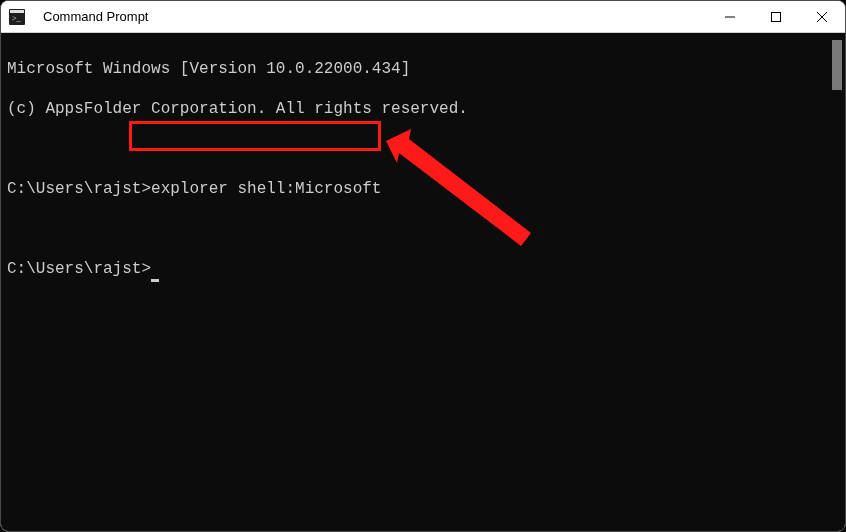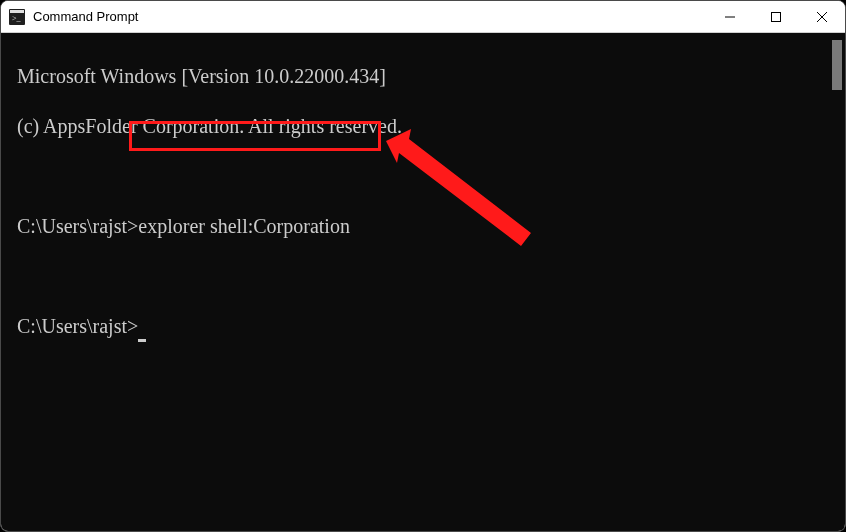--- a/index.html
+++ b/index.html
@@ -28,37 +28,38 @@
     }
     .titlebar-icon {
       width: 16px; height: 16px;
       margin-right: 8px;
       display: inline-flex; align-items: center; justify-content: center;
     }
     .title-text {
       font-size: 13px;
       color: #000;
       flex: 1;
+      margin-left: 10px;
     }
     .window-controls {
       display: flex; height: 100%;
     }
     .ctrl {
       width: 46px; height: 100%;
       display: flex; align-items: center; justify-content: center;
       color: #000;
     }
     .content {
       flex: 1;
       background: #0c0c0c;
       color: #cccccc;
-      font-family: Liberation Serif, serif;
-      font-size: 20px;
+      font-family: Liberation Mono, monospace;
+      font-size: 16px;
       line-height: 1.25;
-      padding: 6px 0 6px 16px;
+      padding: 6px 0 6px 6px;
       position: relative;
       white-space: pre;
     }
     .line { display: block; }
     .prompt-cmd { position: relative; }
     .highlight-box {
       position: absolute;
       border: 3px solid #ff1a1a;
       pointer-events: none;
     }
@@ -119,21 +120,21 @@
             <line x1="10" y1="0" x2="0" y2="10" stroke="#000" stroke-width="1"></line>
           </svg>
       </div>
     </div>
   </div>
 
   <div class="content">
 <span class="line">Microsoft Windows [Version 10.0.22000.434]</span>
 <span class="line">(c) AppsFolder Corporation. All rights reserved.</span>
 <span class="line"> </span>
-<span class="line prompt-cmd"><span>C:\Users\rajst&gt;</span><span>explorer shell:Corporation</span></span>
+<span class="line prompt-cmd"><span>C:\Users\rajst&gt;</span><span>explorer shell:Microsoft</span></span>
 <span class="line"> </span>
 <span class="line"><span>C:\Users\rajst&gt;</span><span class="cursor"></span></span>
 
     <div class="highlight-box" style="left:128px; top:88px; width:252px; height:30px;"></div>
 
     <svg class="annotation-arrow" style="left:380px; top:90px;" width="160" height="130" viewBox="0 0 160 130">
       <defs>
         <marker id="nohead" markerWidth="1" markerHeight="1"></marker>
       </defs>
       <polygon points="5,18 30,6 28,16 150,110 140,123 18,30 16,40" fill="#ff1a1a"></polygon>

